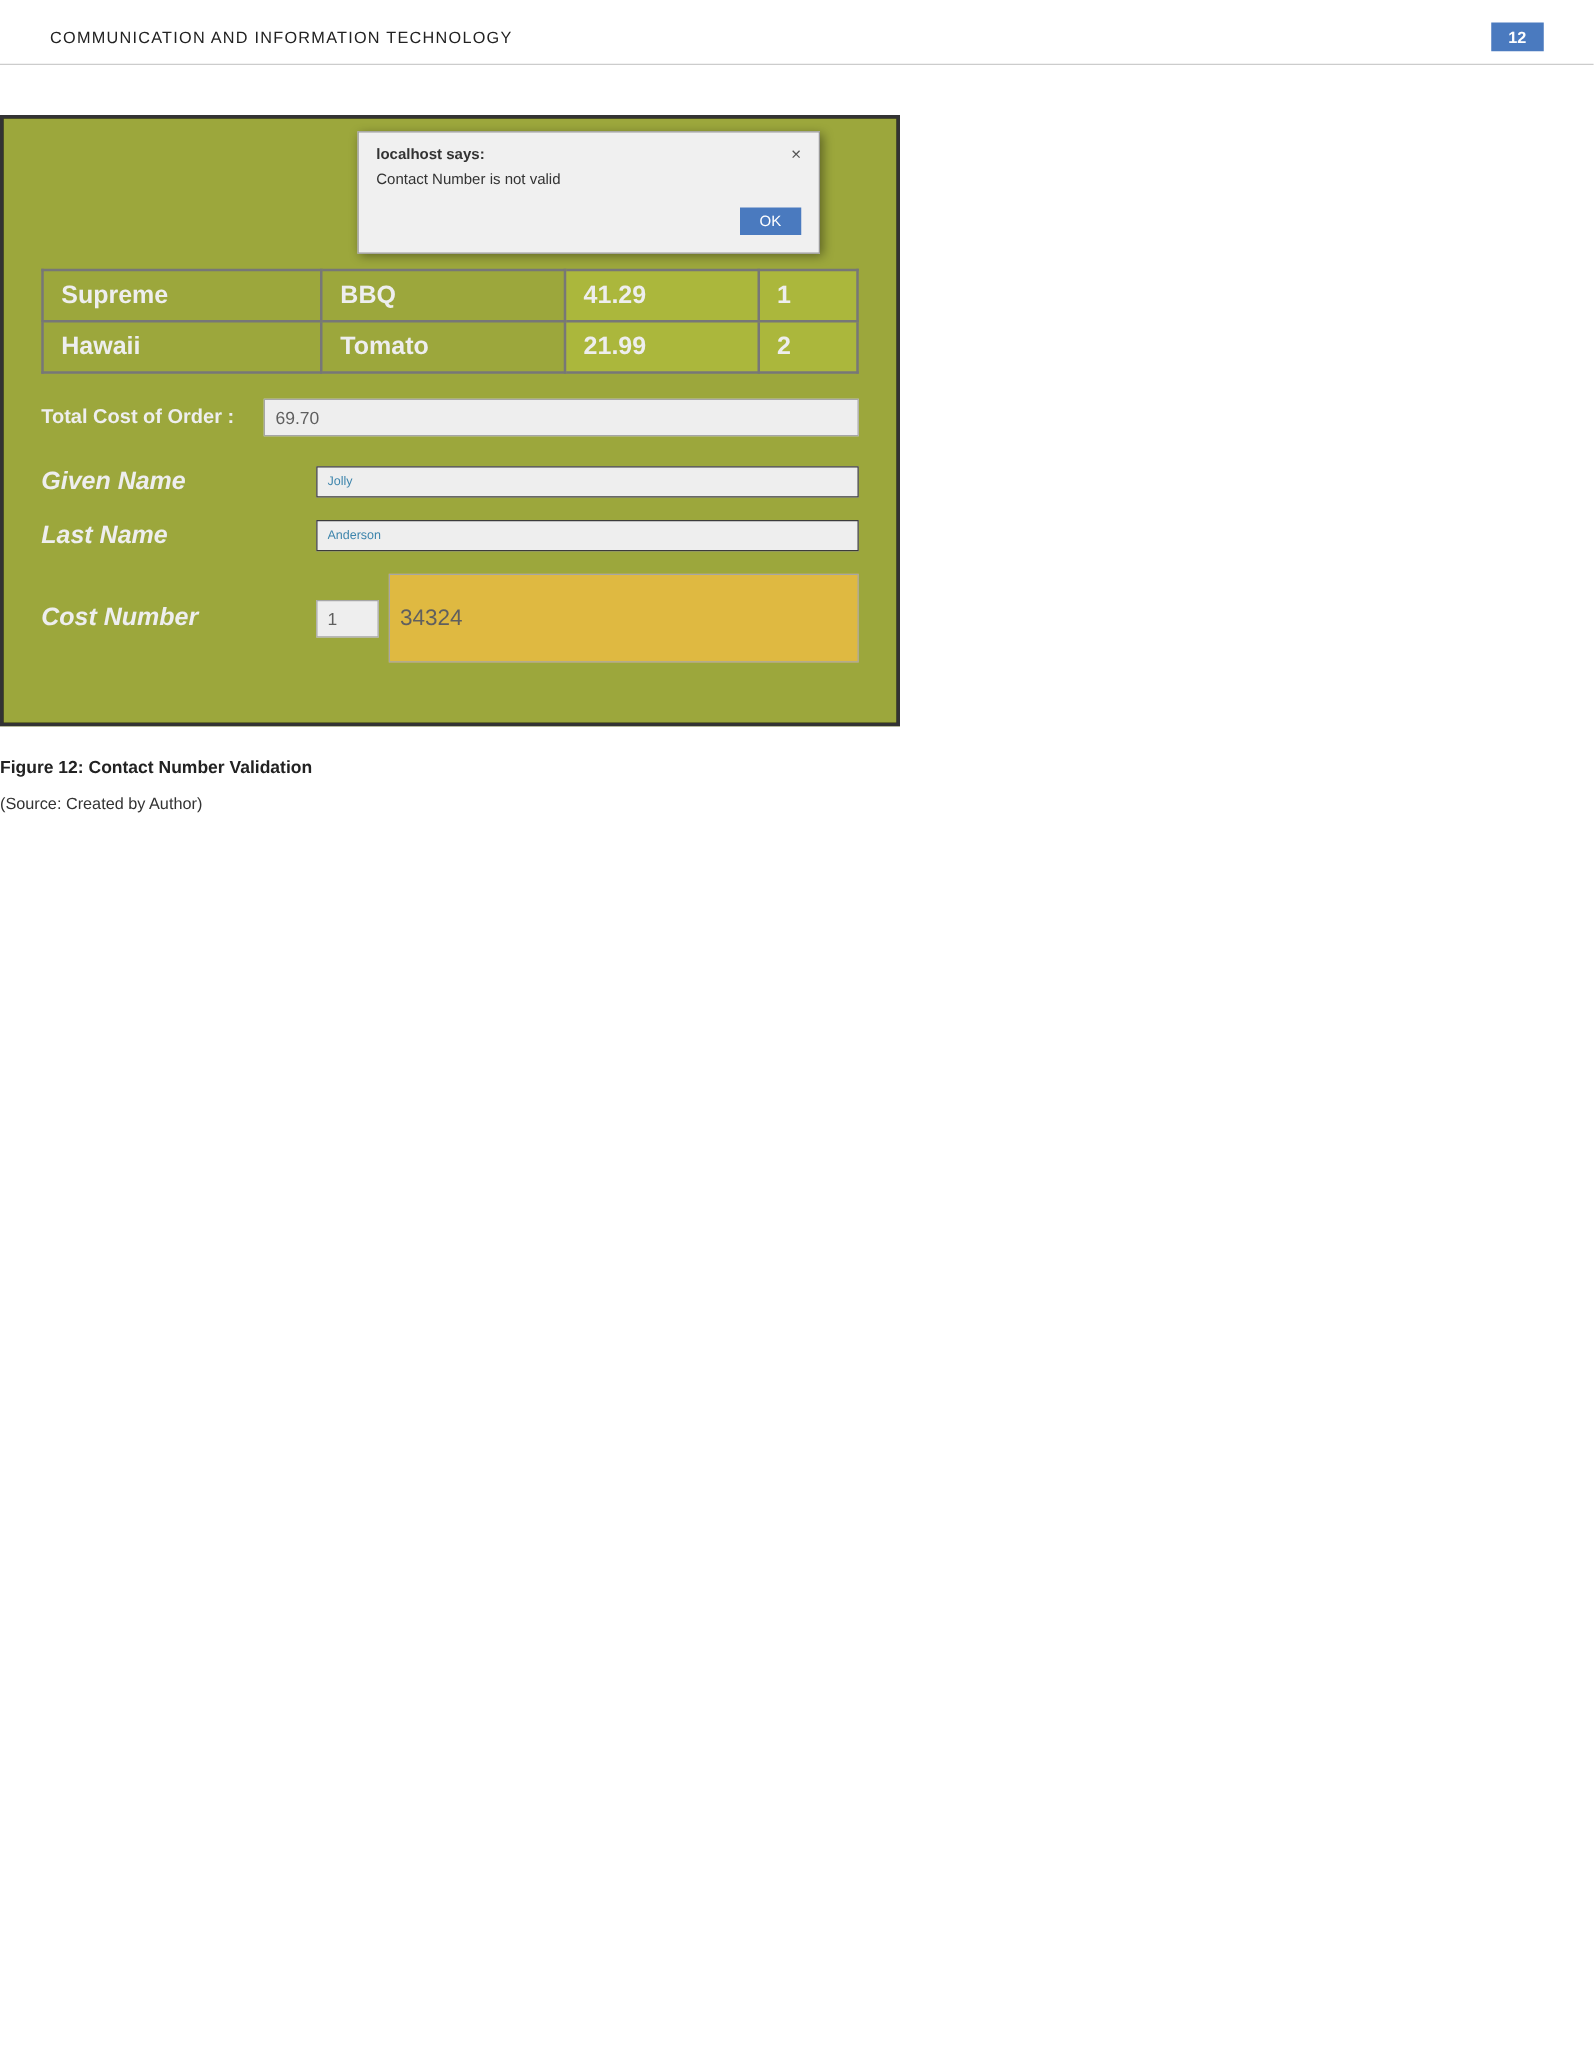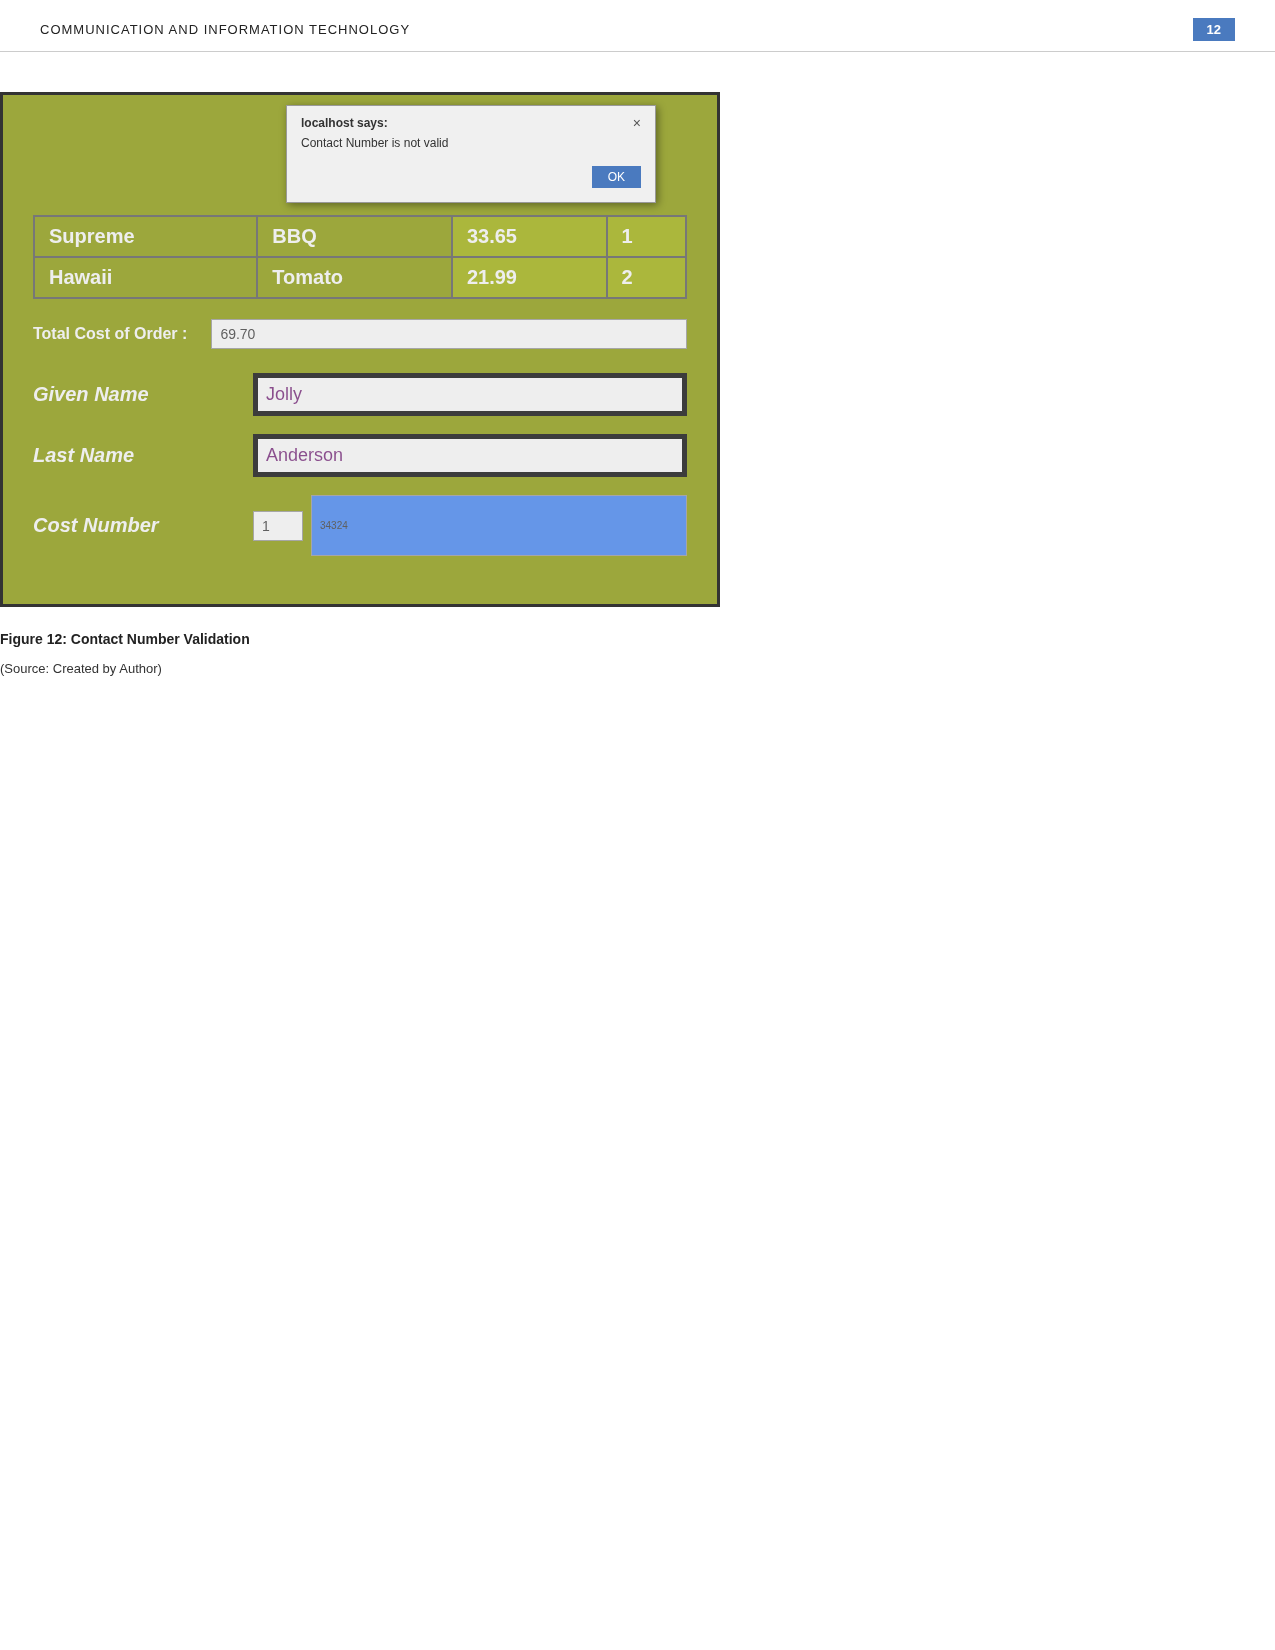--- a/index.html
+++ b/index.html
@@ -145,24 +145,24 @@
       font-weight: bold;
       color: #fff;
       width: 220px;
       flex-shrink: 0;
       font-style: italic;
     }
 
     .form-input {
       flex: 1;
       padding: 6px 8px;
-      font-size: 18px;
-      border: 5px solid #000000;
+      font-size: 10px;
+      border: 1px solid #000000;
       background: #fff;
-      color: #701a75;
+      color: #0369a1;
       outline: none;
     }
 
     .total-row {
       display: flex;
       align-items: center;
       margin-bottom: 24px;
     }
 
     .total-label {
@@ -202,23 +202,23 @@
       font-size: 14px;
       border: 1px solid #999;
       background: #fff;
       color: #333;
       margin-right: 8px;
     }
 
     .phone-num-input {
       flex: 1;
       padding: 24px 8px;
-      font-size: 10px;
+      font-size: 18px;
       border: 1px solid #999;
-      background: #3b82f6;
+      background: #eab308;
       color: #333;
     }
 
     
     .bottom-buttons {
       padding: 10px 30px 20px 250px;
     }
 
     .continue-shopping-link {
       display: block;
@@ -280,21 +280,21 @@
       </div>
     </div>
 
     <div class="app-area">
 
       <table class="pizza-table">
         <tbody>
           <tr>
             <td>Supreme</td>
             <td>BBQ</td>
-            <td class="price-cell">33.65</td>
+            <td class="price-cell">41.29</td>
             <td class="price-cell">1</td>
           </tr>
           <tr>
             <td>Hawaii</td>
             <td>Tomato</td>
             <td class="price-cell">21.99</td>
             <td class="price-cell">2</td>
           </tr>
         </tbody>
       </table>

